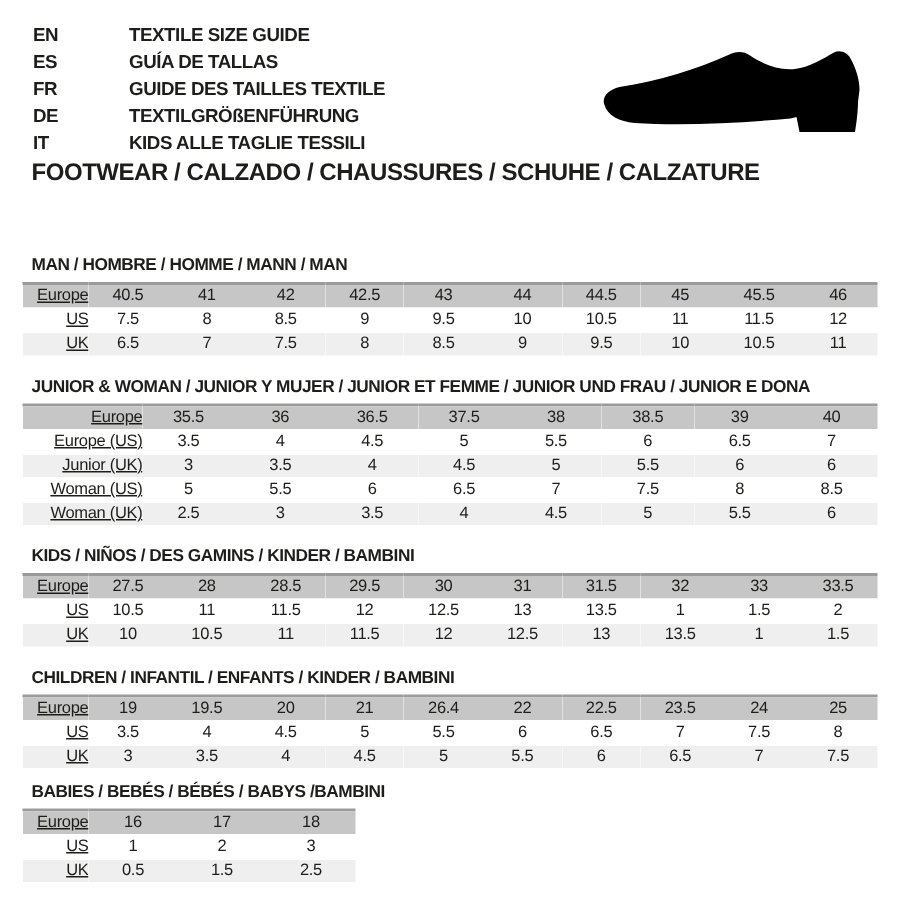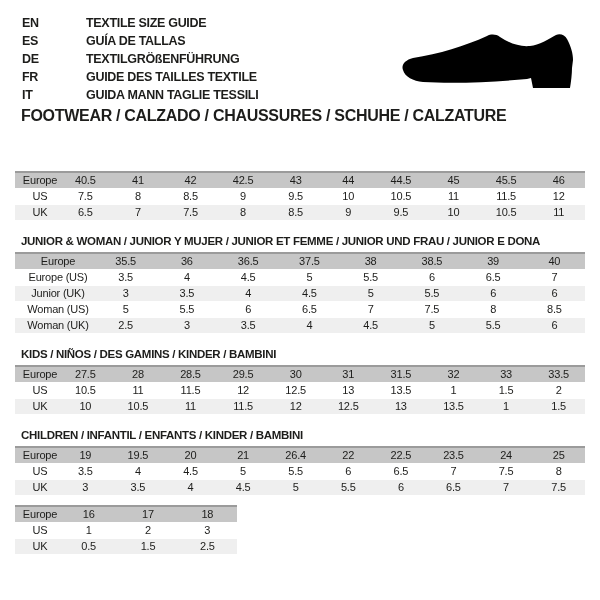--- a/index.html
+++ b/index.html
@@ -36,49 +36,49 @@
   .section{margin-top:15px;}
   .section:first-child{margin-top:8px;}
   .section:last-child{margin-top:10px;}
   .section-title{font-weight:bold;font-size:11.5px;line-height:12px;
     letter-spacing:-0.3px;margin:0 0 5px 6px;}
   table{border-collapse:collapse;table-layout:fixed;width:570px;
     font-size:11px;letter-spacing:-0.2px;}
   table.narrow{width:222px;}
   td{height:16px;padding:0;text-align:center;border-top:1px solid #fff;
     white-space:nowrap;overflow:hidden;}
-  td.label{text-align:center;padding-left:6px;}
+  td.label{text-align:right;padding-left:6px;text-decoration:underline;}
   tr.hdr td{background:var(--hdr-bg);border-top:2px solid var(--hdr-border);}
   tr.alt td{background:var(--alt-bg);}
 </style>
 </head>
 <body>
 
 <div class="page">
 
   <div class="lang-list">
       <div class="lang-row">
         <span class="lang-code">EN</span>
         <span class="lang-label">TEXTILE SIZE GUIDE</span>
       </div>
       <div class="lang-row">
         <span class="lang-code">ES</span>
         <span class="lang-label">GUÍA DE TALLAS</span>
       </div>
       <div class="lang-row">
+        <span class="lang-code">FR</span>
+        <span class="lang-label">GUIDE DES TAILLES TEXTILE</span>
+      </div>
+      <div class="lang-row">
         <span class="lang-code">DE</span>
         <span class="lang-label">TEXTILGRÖßENFÜHRUNG</span>
       </div>
       <div class="lang-row">
-        <span class="lang-code">FR</span>
-        <span class="lang-label">GUIDE DES TAILLES TEXTILE</span>
-      </div>
-      <div class="lang-row">
         <span class="lang-code">IT</span>
-        <span class="lang-label">GUIDA MANN TAGLIE TESSILI</span>
+        <span class="lang-label">KIDS ALLE TAGLIE TESSILI</span>
       </div>
     </div>
 
   <svg class="shoe" viewBox="0 0 178 60" xmlns="http://www.w3.org/2000/svg" aria-hidden="true">
     <path fill="#000" d="M4,40
          C2,35 6,30 14,28
          C40,24 66,16 88,6
          C92,4 97,4 101,7
          C110,13 120,17 131,16
          C140,15 150,9 157,5
@@ -90,20 +90,21 @@
          L132,48
          L128,49
          C96,52 56,54 24,52
          C14,51 6,47 4,40 Z"></path>
   </svg>
 
   <div class="category-title">FOOTWEAR / CALZADO / CHAUSSURES / SCHUHE / CALZATURE</div>
 
   <div class="tables">
       <div class="section">
+        <div class="section-title">MAN / HOMBRE / HOMME / MANN / MAN</div>
         <table>
           <colgroup>
             <col style="width: 44px;">
             <col>
             <col>
             <col>
             <col>
             <col>
             <col>
             <col>
@@ -339,20 +340,21 @@
               <td>5.5</td>
               <td>6</td>
               <td>6.5</td>
               <td>7</td>
               <td>7.5</td>
             </tr>
           </tbody>
         </table>
       </div>
       <div class="section">
+        <div class="section-title">BABIES / BEBÉS / BÉBÉS / BABYS /BAMBINI</div>
         <table class="narrow">
           <colgroup>
             <col style="width: 44px;">
             <col>
             <col>
             <col>
           </colgroup>
           <tbody>
             <tr class="hdr">
               <td class="label">Europe</td>

